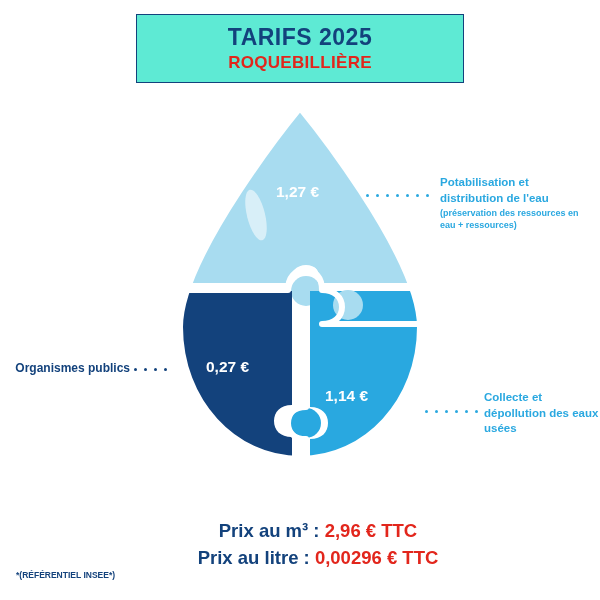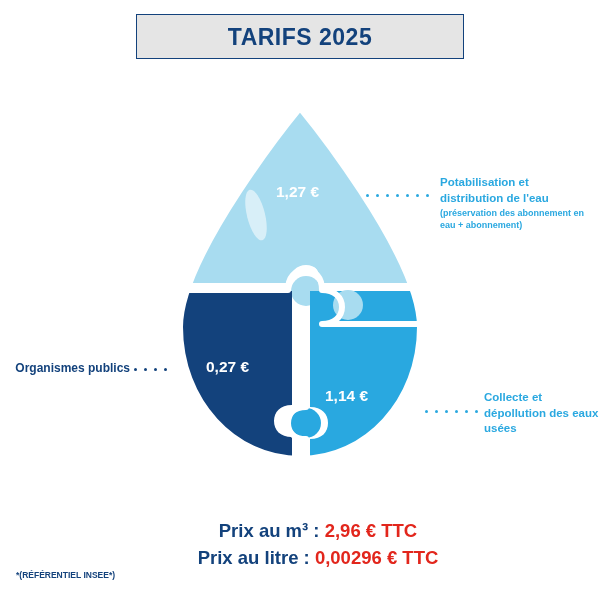--- a/index.html
+++ b/index.html
@@ -19,21 +19,21 @@
   
   .header-box {
     position: absolute;
     left: 136px;
     top: 14px;
     width: 328px;
     box-sizing: border-box;
     border: 1.5px solid #13427c;
     padding: 10px 6px 9px 6px;
     text-align: center;
-    background: #e5e5e5;
+    background: #5eead4;
   }
   .header-title {
     font-size: 23px;
     font-weight: bold;
     letter-spacing: 0.5px;
     color: #13427c;
     line-height: 1.05;
   }
   .header-sub {
     font-size: 11.5px;
@@ -139,20 +139,21 @@
     font-size: 8.5px;
     font-weight: bold;
     color: #13427c;
   }
 </style>
 </head>
 <body>
 
 <div class="header-box">
   <div class="header-title">TARIFS 2025</div>
+  <div class="header-city">ROQUEBILLIÈRE</div>
 </div>
 
 <div class="drop-wrap">
   <svg width="260" height="360" viewBox="0 0 260 360">
     <defs>
       <clipPath id="dropClip">
         <path d="M130 6 C130 6 248 150 248 222 C248 295 195 352 130 352 C65 352 12 295 12 222 C12 150 130 6 130 6 Z"></path>
       </clipPath>
     </defs>
 
@@ -226,21 +227,21 @@
   <span style="left:0"></span>
     <span style="left:10px"></span>
     <span style="left:20px"></span>
   <span style="left:30px"></span>
     <span style="left:40px"></span>
     <span style="left:50px"></span>
   <span style="left:60px"></span>
 </div>
 <div class="callout" id="callout-top">
   <span>Potabilisation et distribution de l'eau</span>
-  <span class="small">(préservation des abonnement en eau + abonnement)</span>
+  <span class="small">(préservation des ressources en eau + ressources)</span>
 </div>
 
 <div class="dots" id="dots-right">
   <span style="left:0"></span>
     <span style="left:10px"></span>
     <span style="left:20px"></span>
   <span style="left:30px"></span>
     <span style="left:40px"></span>
     <span style="left:50px"></span>
 </div>

